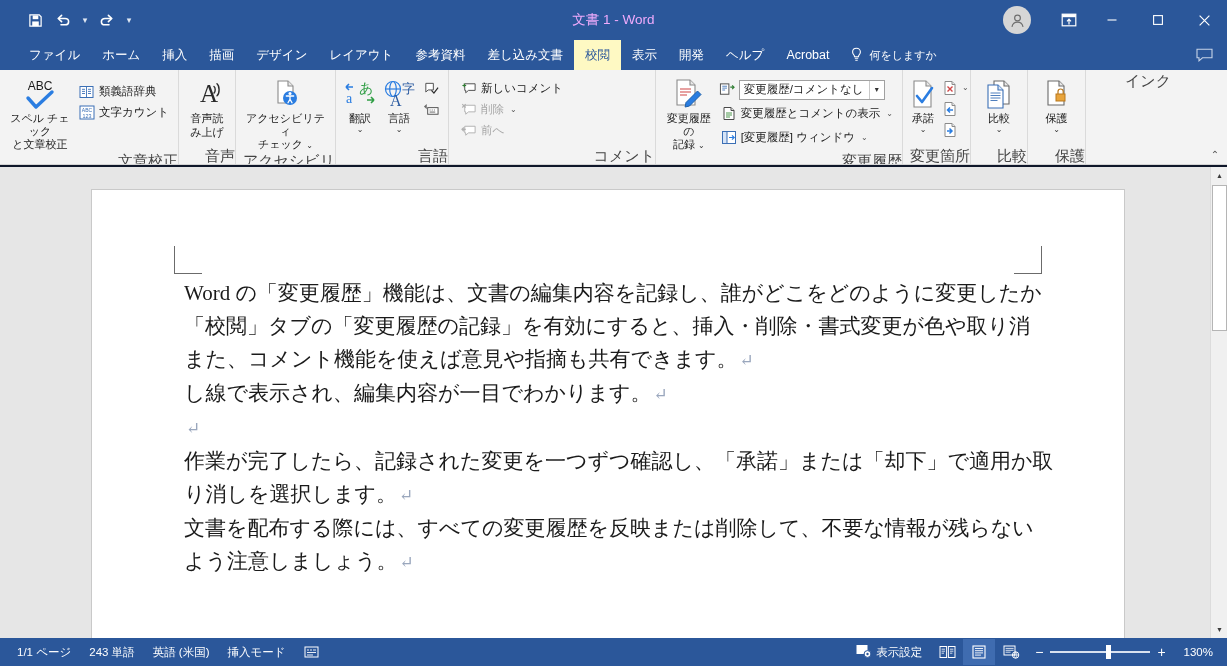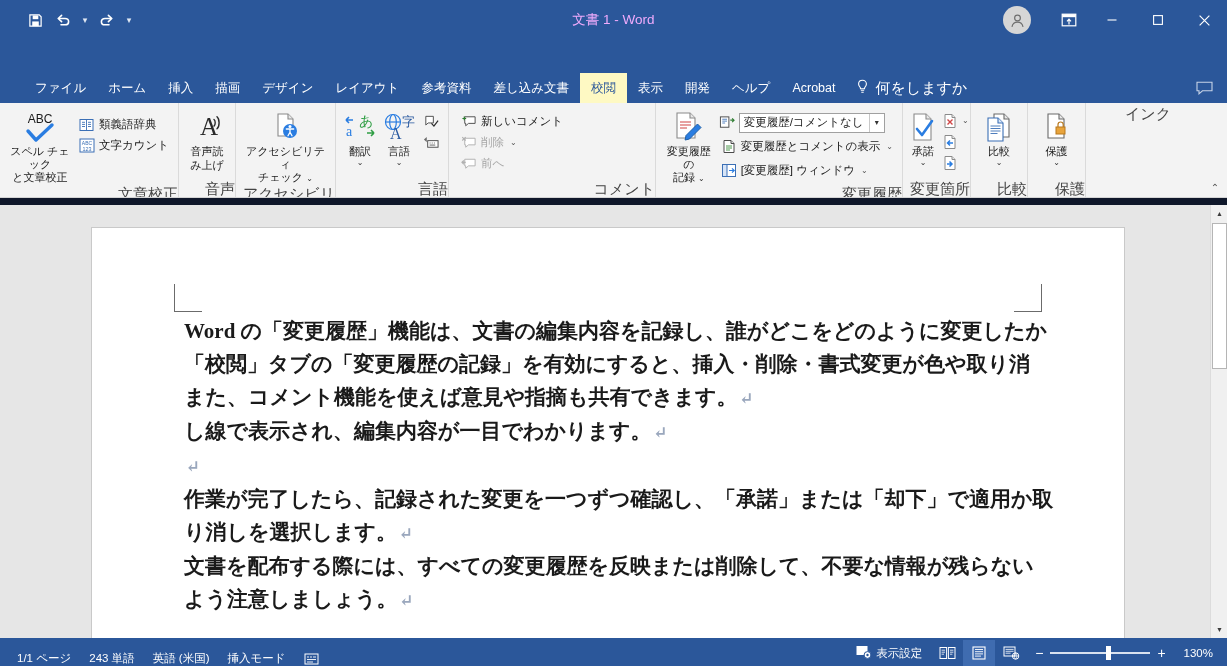--- a/index.html
+++ b/index.html
@@ -59,36 +59,35 @@
     width: 46px; height: 40px;
     display: flex; align-items: center; justify-content: center;
     color: #ffffff; font-size: 13px;
   }
 
   
   .tabstrip {
     height: 30px; flex: 0 0 30px;
     background: #2b579a;
     display: flex; align-items: center;
-    padding-left: 24px;
+    padding-left: 18px;
     position: relative;
-    margin-top: 33px;
   }
   .tab {
     height: 30px; line-height: 30px;
     padding: 0 11px;
     color: #ffffff; font-size: 12.5px;
     white-space: nowrap;
   }
   .tab.active {
     background: #fef9c3; color: #2b579a;
   }
   .tellme {
     display: flex; align-items: center; gap: 6px;
-    height: 30px; padding: 0 10px; color: #fff; font-size: 15px;
+    height: 30px; padding: 0 10px; color: #fff; font-size: 11px;
   }
   .share-hint {
     margin-left: auto; margin-right: 14px;
     color: #ffffff; display: flex; align-items: center; height: 30px;
   }
 
   
   .ribbon {
     flex: 0 0 95px; height: 95px;
     background: #f3f3f3;
@@ -157,22 +156,21 @@
     width: 16px; height: 16px; color: #555; font-size: 10px;
     display:flex; align-items:center; justify-content:center;
   }
 
   
   .docarea {
     flex: 1 1 auto;
     background: #e6e6e6;
     position: relative;
     overflow: hidden;
-    border-top: 7px solid #0f172a;
-    font-weight: bold;
+    border-top: 2px solid #0f172a;
   }
   .page {
     position: absolute;
     left: 92px; top: 23px;
     width: 1032px; height: 610px;
     background: #ffffff;
     box-shadow: 0 0 0 1px #c9c9c9;
   }
   .margin-mark {
     position: absolute; width: 28px; height: 28px;
@@ -204,23 +202,23 @@
   .vs-thumb {
     position: absolute; left: 1px; top: 18px; width: 15px; height: 146px;
     background: #ffffff; border: 1px solid #b5b5b5;
   }
   .vs-arrow.bottom { position: absolute; bottom: 0; left: 0; }
 
   
   .statusbar {
     flex: 0 0 28px; height: 28px;
     background: #2b579a;
-    display: flex; align-items: flex-end;
+    display: flex; align-items: center;
     color: #ffffff; font-size: 11.5px;
-    padding: 0 8px;
+    padding: 8px 8px;
   }
   .sb-item { padding: 0 9px; white-space: nowrap; display:flex; align-items:center; gap:4px; }
   .sb-right { margin-left: auto; display: flex; align-items: center; }
   .view-btn {
     width: 32px; height: 26px; display:flex; align-items:center; justify-content:center;
   }
   .view-btn.active { background: #3f6cb0; }
   .zoomslider { display: flex; align-items: center; gap: 7px; padding: 0 8px; }
   .zs-track { position: relative; width: 100px; height: 14px; display:flex; align-items:center; }
   .zs-line { width: 100%; height: 2px; background: #d9e2f0; }

